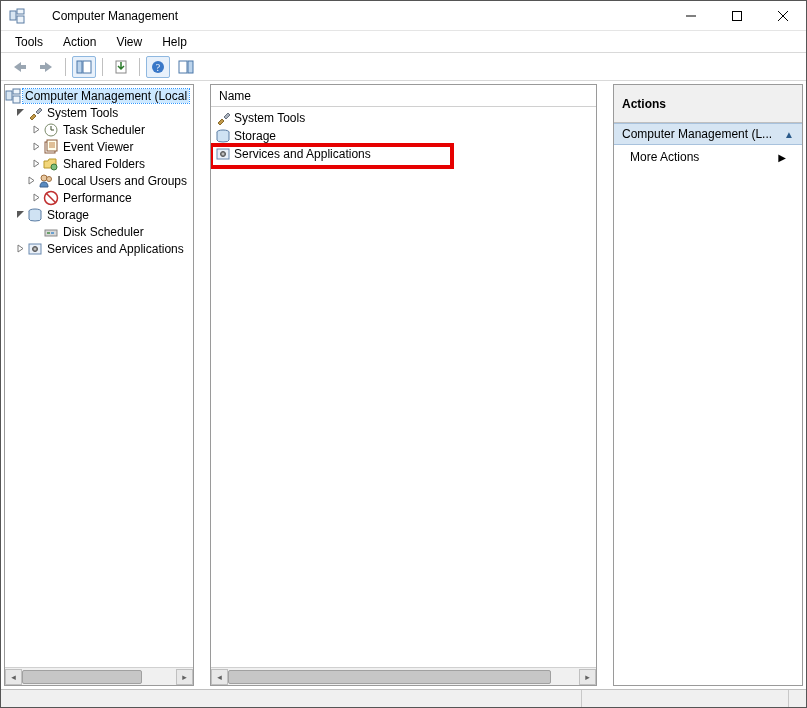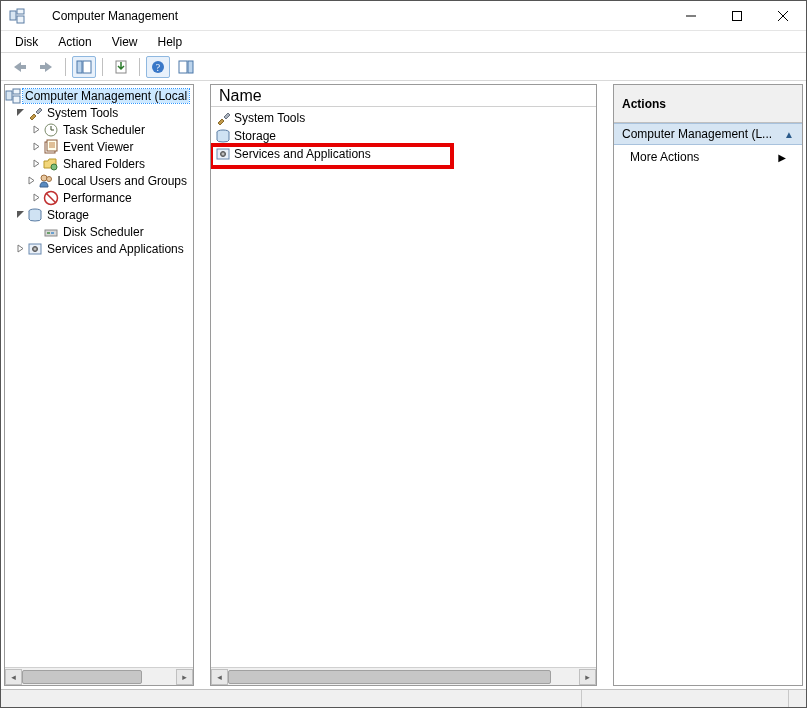--- a/index.html
+++ b/index.html
@@ -135,21 +135,21 @@
     outline: 1px dotted #3399ff;
   }
 
   
   .list-header {
     height: 22px;
     border-bottom: 1px solid #d0d0d0;
     display: flex;
     align-items: center;
     padding: 0 8px;
-    font-size: 16px;
+    font-size: 12px;
     background: #fff;
   }
   .list-body {
     flex: 1;
     overflow: hidden;
     position: relative;
     padding-top: 2px;
   }
   .list-row {
     display: flex;
@@ -272,21 +272,21 @@
     <div class="win-btn close">
       <svg width="10" height="10" viewBox="0 0 10 10">
           <line x1="0" y1="0" x2="10" y2="10" stroke="#000" stroke-width="1"></line>
           <line x1="10" y1="0" x2="0" y2="10" stroke="#000" stroke-width="1"></line>
         </svg>
     </div>
   </div>
 </div>
 
 <div class="menubar">
-  <div class="menu-item">Disk</div>
+  <div class="menu-item">Tools</div>
   <div class="menu-item">Action</div>
   <div class="menu-item">View</div>
   <div class="menu-item">Help</div>
 </div>
 
 <div class="toolbar">
   <div class="tb-btn">
     <svg width="18" height="14" viewBox="0 0 18 14">
         <path d="M11 2 L4 7 L11 12 Z" fill="#9aa6b2"></path>
         <rect x="11" y="5" width="5" height="4" fill="#9aa6b2"></rect>

